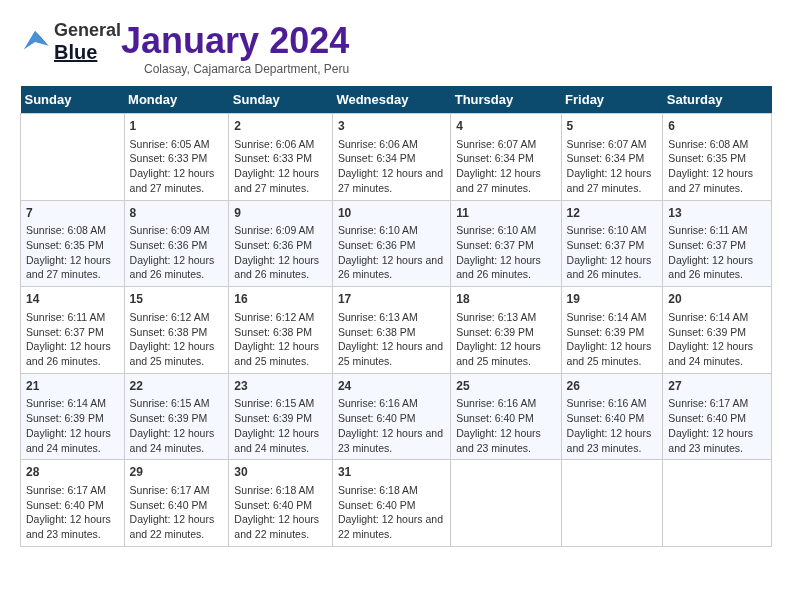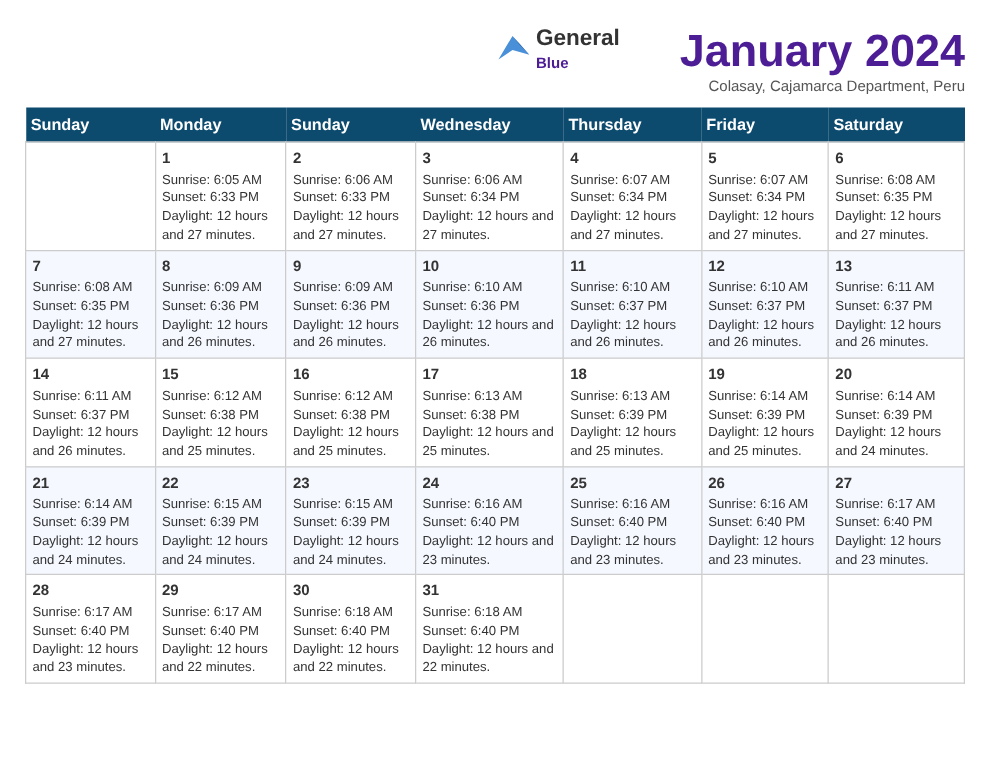--- a/index.html
+++ b/index.html
@@ -5,38 +5,38 @@
     * { box-sizing: border-box; margin: 0; padding: 0; }
     body {
       font-family: Arial, sans-serif;
       background: #fff;
       width: 792px;
       min-height: 612px;
       padding: 20px;
     }
     .header {
       display: flex;
-      justify-content: flex-end;
+      justify-content: flex-start;
       align-items: flex-start;
       margin-bottom: 10px;
-      gap: 48px;
     }
     .logo {
       display: flex;
       align-items: center;
     }
     .logo-text-general {
       font-size: 18px;
       font-weight: bold;
       color: #333;
     }
     .logo-text-blue {
-      font-size: 12px;
-      font-weight: bold;
-      color: #4c1d95;
+      font-size: 20px;
+      font-weight: bold;
+      color: #0f172a;
+      text-decoration: underline;
     }
     .logo-icon {
       width: 30px;
       height: 30px;
       margin-right: 4px;
     }
     .title-section {
       text-align: right;
     }
     .month-title {

